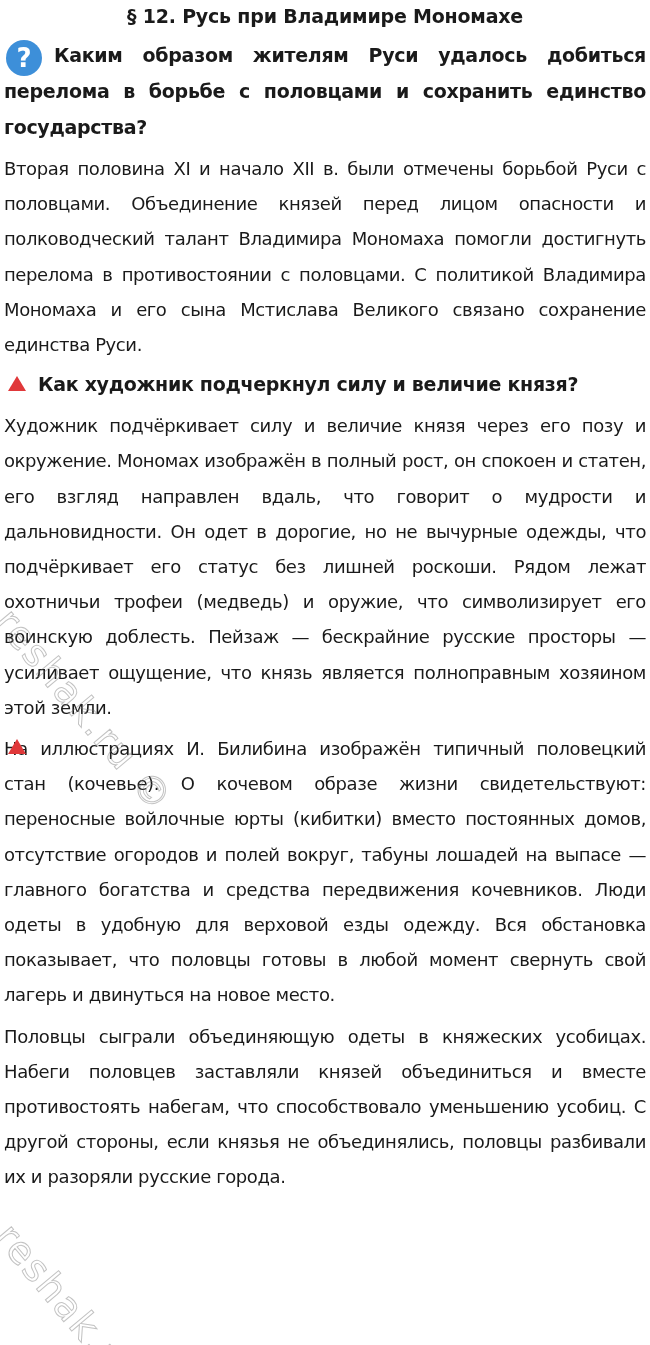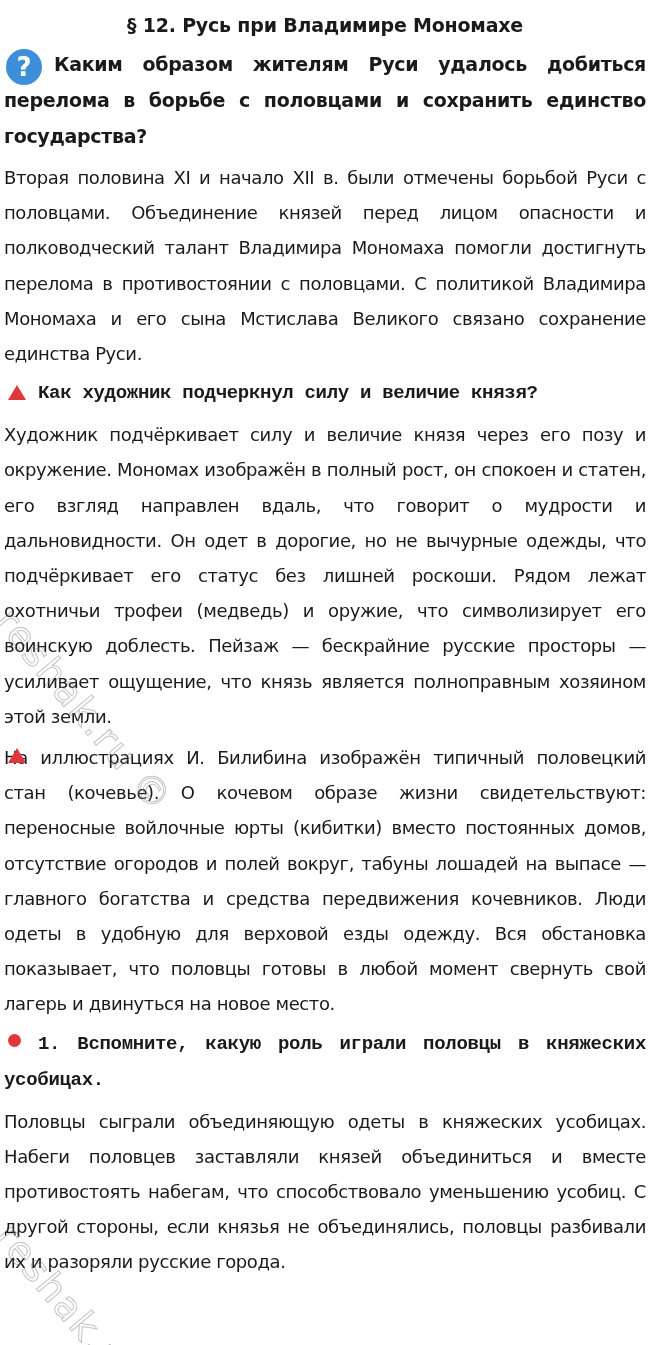--- a/index.html
+++ b/index.html
@@ -11,21 +11,21 @@
     font-family: "DejaVu Sans", sans-serif;
     color: #1a1a1a;
   }
   .page { padding: 0 4px 0 4px; box-sizing: border-box; width: 650px; }
   .title {
     text-align: center;
     font-weight: bold;
     font-size: 19px;
     line-height: 24px;
     margin: 0;
-    padding-top: 13px;
+    padding-top: 4px;
     height: 26px;
     letter-spacing: -0.2px;
   }
   .intro-q {
     position: relative;
     font-weight: bold;
     font-size: 19px;
     line-height: 36px;
     text-align: justify;
     margin-top: 7px;
@@ -55,21 +55,20 @@
   }
   .heading {
     position: relative;
     font-weight: bold;
     font-size: 19px;
     line-height: 36px;
     text-align: justify;
     margin-top: 4px;
     text-indent: 34px;
     letter-spacing: -0.3px;
-    font-family: Liberation Mono, monospace;
   }
   .tri-icon {
     position: absolute;
     left: 4px; top: 10px;
     width: 0; height: 0;
     border-left: 9px solid transparent;
     border-right: 9px solid transparent;
     border-bottom: 15px solid #e0383a;
     text-indent: 0;
   }
@@ -110,21 +109,17 @@
     <span class="tri-icon"></span>
     <span>Как художник подчеркнул силу и величие князя?</span>
   </div>
   <p class="body">Художник подчёркивает силу и величие князя через его позу и окружение. Мономах изображён в полный рост, он спокоен и статен, его взгляд направлен вдаль, что говорит о мудрости и дальновидности. Он одет в дорогие, но не вычурные одежды, что подчёркивает его статус без лишней роскоши. Рядом лежат охотничьи трофеи (медведь) и оружие, что символизирует его воинскую доблесть. Пейзаж — бескрайние русские просторы — усиливает ощущение, что князь является полноправным хозяином этой земли.</p>
 
   <div class="heading">
     <span class="tri-icon"></span>
   </div>
   <p class="body">На иллюстрациях И. Билибина изображён типичный половецкий стан (кочевье). О кочевом образе жизни свидетельствуют: переносные войлочные юрты (кибитки) вместо постоянных домов, отсутствие огородов и полей вокруг, табуны лошадей на выпасе — главного богатства и средства передвижения кочевников. Люди одеты в удобную для верховой езды одежду. Вся обстановка показывает, что половцы готовы в любой момент свернуть свой лагерь и двинуться на новое место.</p>
 
-  <div class="heading">
-    <span class="dot-icon"></span>
-    <span>1. Вспомните, какую роль играли половцы в княжеских усобицах.</span>
-  </div>
   <p class="body">Половцы сыграли объединяющую одеты в княжеских усобицах. Набеги половцев заставляли князей объединиться и вместе противостоять набегам, что способствовало уменьшению усобиц. С другой стороны, если князья не объединялись, половцы разбивали их и разоряли русские города.</p>
 </div>
 
 <div class="wm" style="left:20px; top:600px;">reshak.ru ©</div>
 <div class="wm" style="left:20px; top:1215px;">reshak.ru ©</div>
 
 </body></html>

